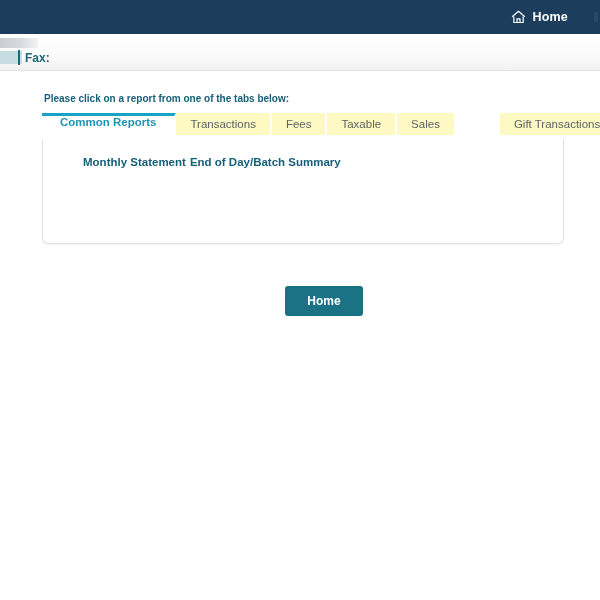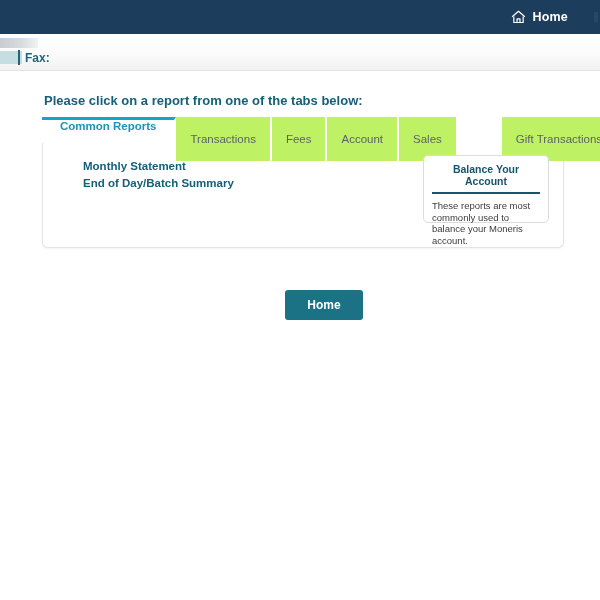--- a/index.html
+++ b/index.html
@@ -90,40 +90,40 @@
     font-size: 12px;
     font-weight: bold;
     color: #1d6878;
   }
 
   
   .page {
     padding: 22px 0 0 42px;
   }
   .lead {
-    font-size: 13px;
+    font-size: 10px;
     font-weight: bold;
     color: #156079;
     margin: 0 0 9px 2px;
   }
 
   .tabs {
     display: flex;
     width: 522px;
     height: 26px;
     align-items: flex-start;
   }
   .tab {
     font-size: 11.5px;
     color: #5d6366;
-    background: #bef264;
+    background: #fef9c3;
     display: flex;
     align-items: center;
     justify-content: center;
-    padding: 16px 14px;
+    padding: 5px 14px;
     border-right: 2px solid #ffffff;
     box-sizing: border-box;
     cursor: pointer;
     white-space: nowrap;
   }
   .tab:last-child { border-right: none; margin-left: 44px; }
   .tab.active {
     background: #ffffff;
     color: #1b94b5;
     font-weight: bold;
@@ -141,21 +141,21 @@
     border-radius: 0 0 6px 6px;
     box-sizing: border-box;
     padding: 14px 14px 18px 40px;
     display: flex;
     justify-content: space-between;
     box-shadow: 0 1px 2px rgba(0,0,0,.05);
   }
 
   .report-links {
     display: flex;
-    flex-direction: column;
+    flex-direction: row;
     gap: 4px;
     padding-top: 3px;
   }
   .report-link {
     font-size: 11.5px;
     font-weight: bold;
     color: #156079;
     text-decoration: none;
     cursor: pointer;
     line-height: 13px;
@@ -230,36 +230,32 @@
 </div>
 
 <div class="page">
 
   <div class="lead">Please click on a report from one of the tabs below:</div>
 
   <div class="tabs">
     <div class="tab active">Common Reports</div>
     <div class="tab">Transactions</div>
     <div class="tab">Fees</div>
-    <div class="tab">Account</div>
+    <div class="tab">Taxable</div>
     <div class="tab">Sales</div>
     <div class="tab">Gift Transactions</div>
   </div>
 
   <div class="panel">
 
     <div class="report-links">
       <a class="report-link">Monthly Statement</a>
       <a class="report-link">End of Day/Batch Summary</a>
     </div>
 
-    <div class="callout">
-      <div class="callout-title">Balance Your Account</div>
-      <div class="callout-body">These reports are most commonly used to balance your Moneris account.</div>
-    </div>
 
   </div>
 
   <div class="home-btn-wrap">
     <button class="home-btn">Home</button>
   </div>
 
 </div>
 
 </body></html>

